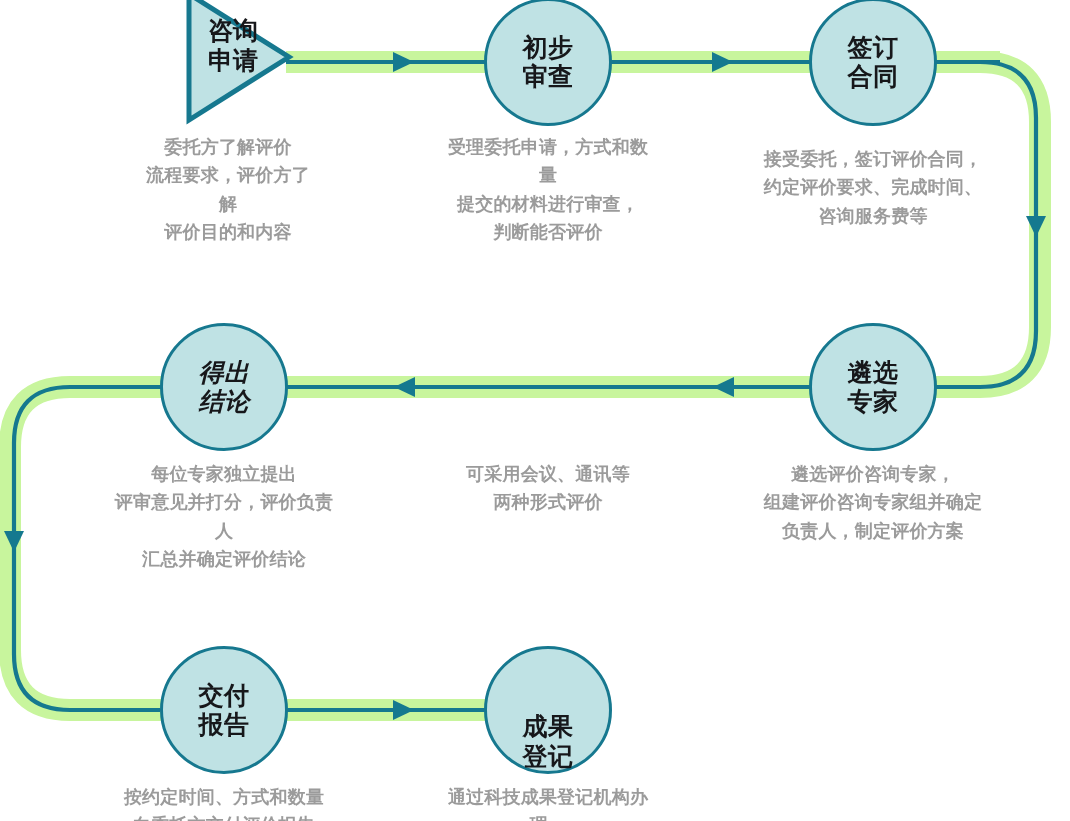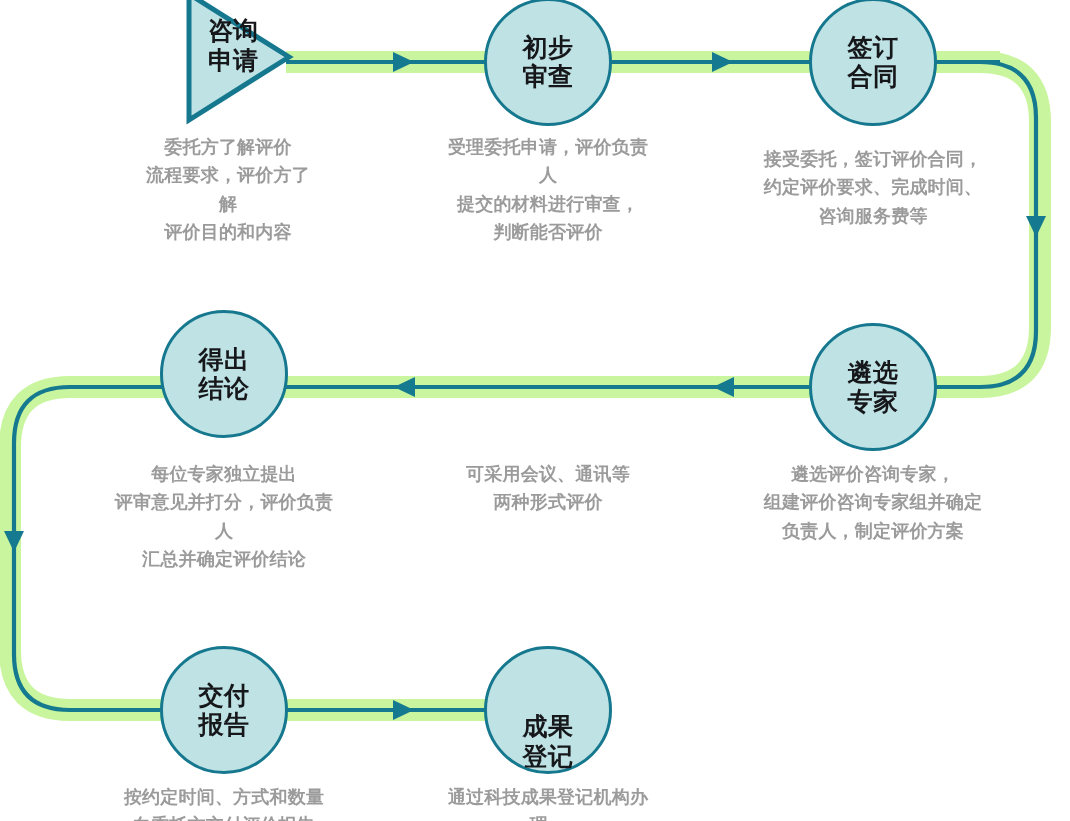--- a/index.html
+++ b/index.html
@@ -140,21 +140,21 @@
 申请</div>
   </div>
   <div class="caption" style="left:143px; top:133px; width:170px;">委托方了解评价
 流程要求，评价方了解
 评价目的和内容</div>
 
   <div class="node node-circle" style="left:484px; top:-2px; width:128px; height:128px;">
     <div class="node-label">初步
 审查</div>
   </div>
-  <div class="caption" style="left:443px; top:133px; width:210px;">受理委托申请，评价负责人
+  <div class="caption" style="left:443px; top:133px; width:210px;">受理委托申请，方式和数量
 提交的材料进行审查，
 判断能否评价</div>
 
   <div class="node node-circle" style="left:809px; top:-2px; width:128px; height:128px;">
     <div class="node-label">签订
 合同</div>
   </div>
   <div class="caption" style="left:763px; top:145px; width:220px;">接受委托，签订评价合同，
 约定评价要求、完成时间、
 咨询服务费等</div>
@@ -163,21 +163,21 @@
     <div class="node-label">遴选
 专家</div>
   </div>
   <div class="caption" style="left:758px; top:460px; width:230px;">遴选评价咨询专家，
 组建评价咨询专家组并确定
 负责人，制定评价方案</div>
 
   <div class="caption" style="left:458px; top:460px; width:180px;">可采用会议、通讯等
 两种形式评价</div>
 
-  <div class="node node-circle" style="left:160px; top:310px; width:128px; height:128px;">
+  <div class="node node-circle" style="left:160px; top:323px; width:128px; height:128px;font-style:italic;">
     <div class="node-label">得出
 结论</div>
   </div>
   <div class="caption" style="left:109px; top:460px; width:230px;">每位专家独立提出
 评审意见并打分，评价负责人
 汇总并确定评价结论</div>
 
   <div class="node node-circle" style="left:160px; top:646px; width:128px; height:128px;">
     <div class="node-label">交付
 报告</div>

